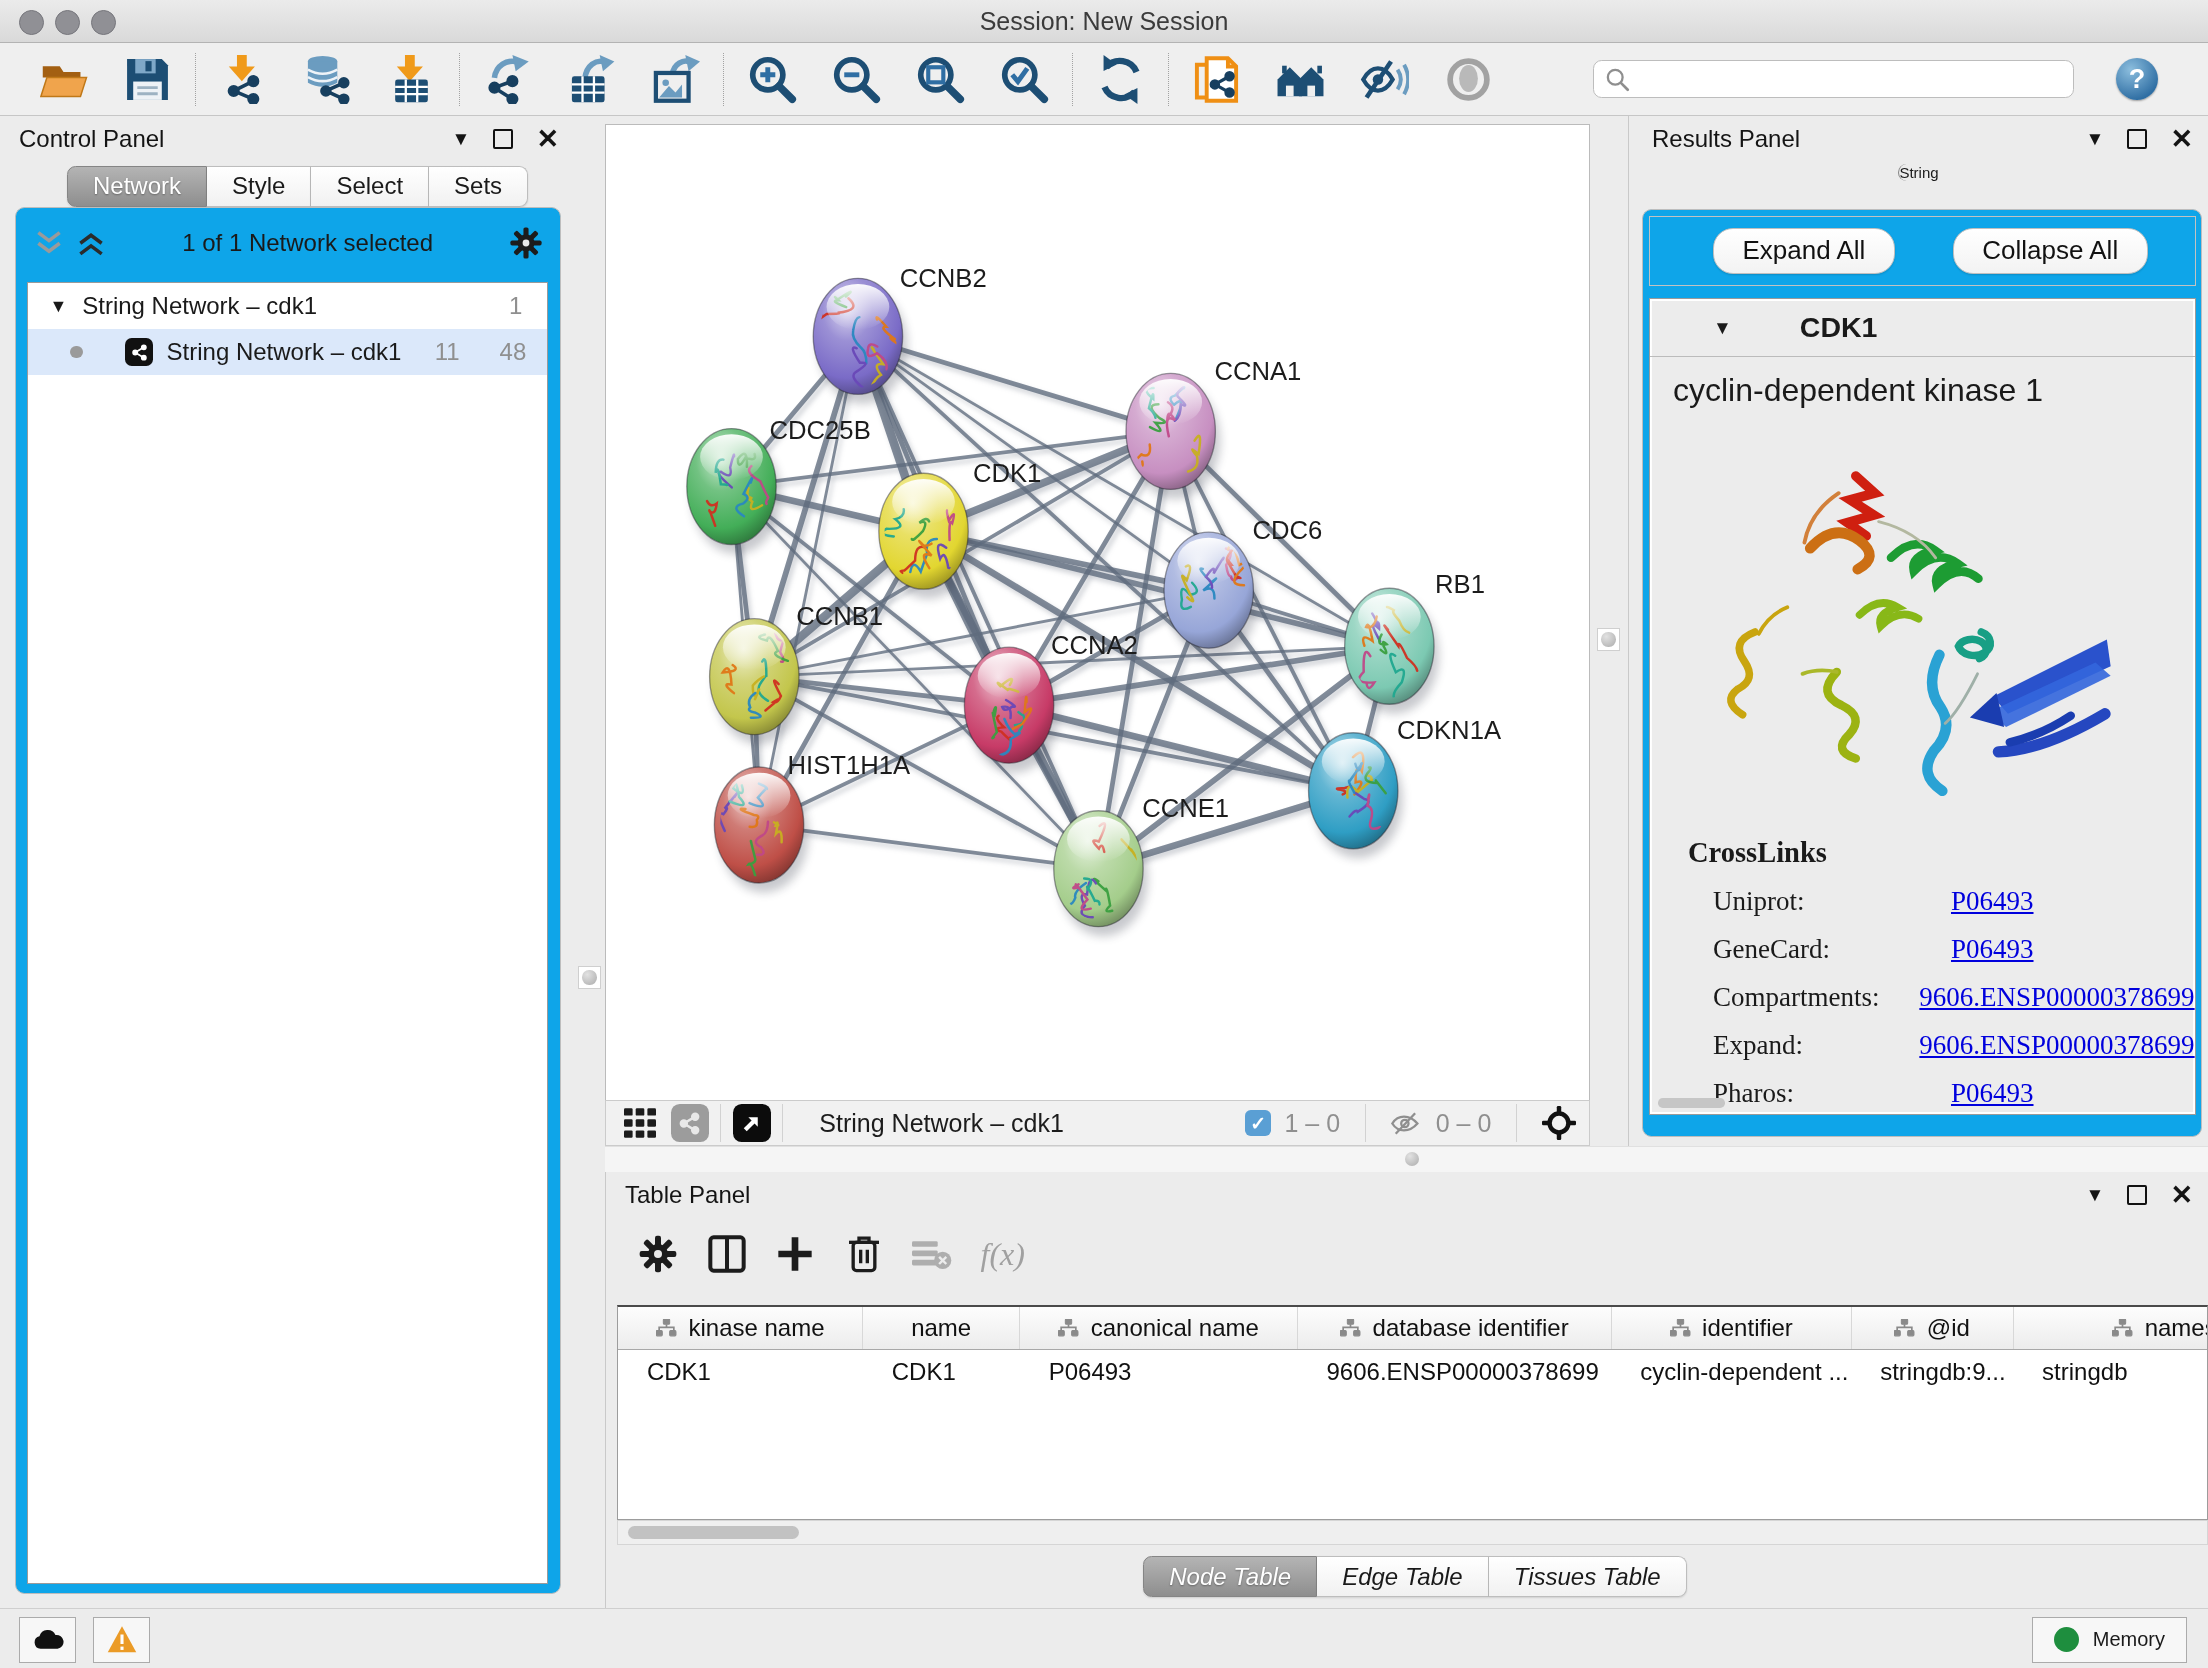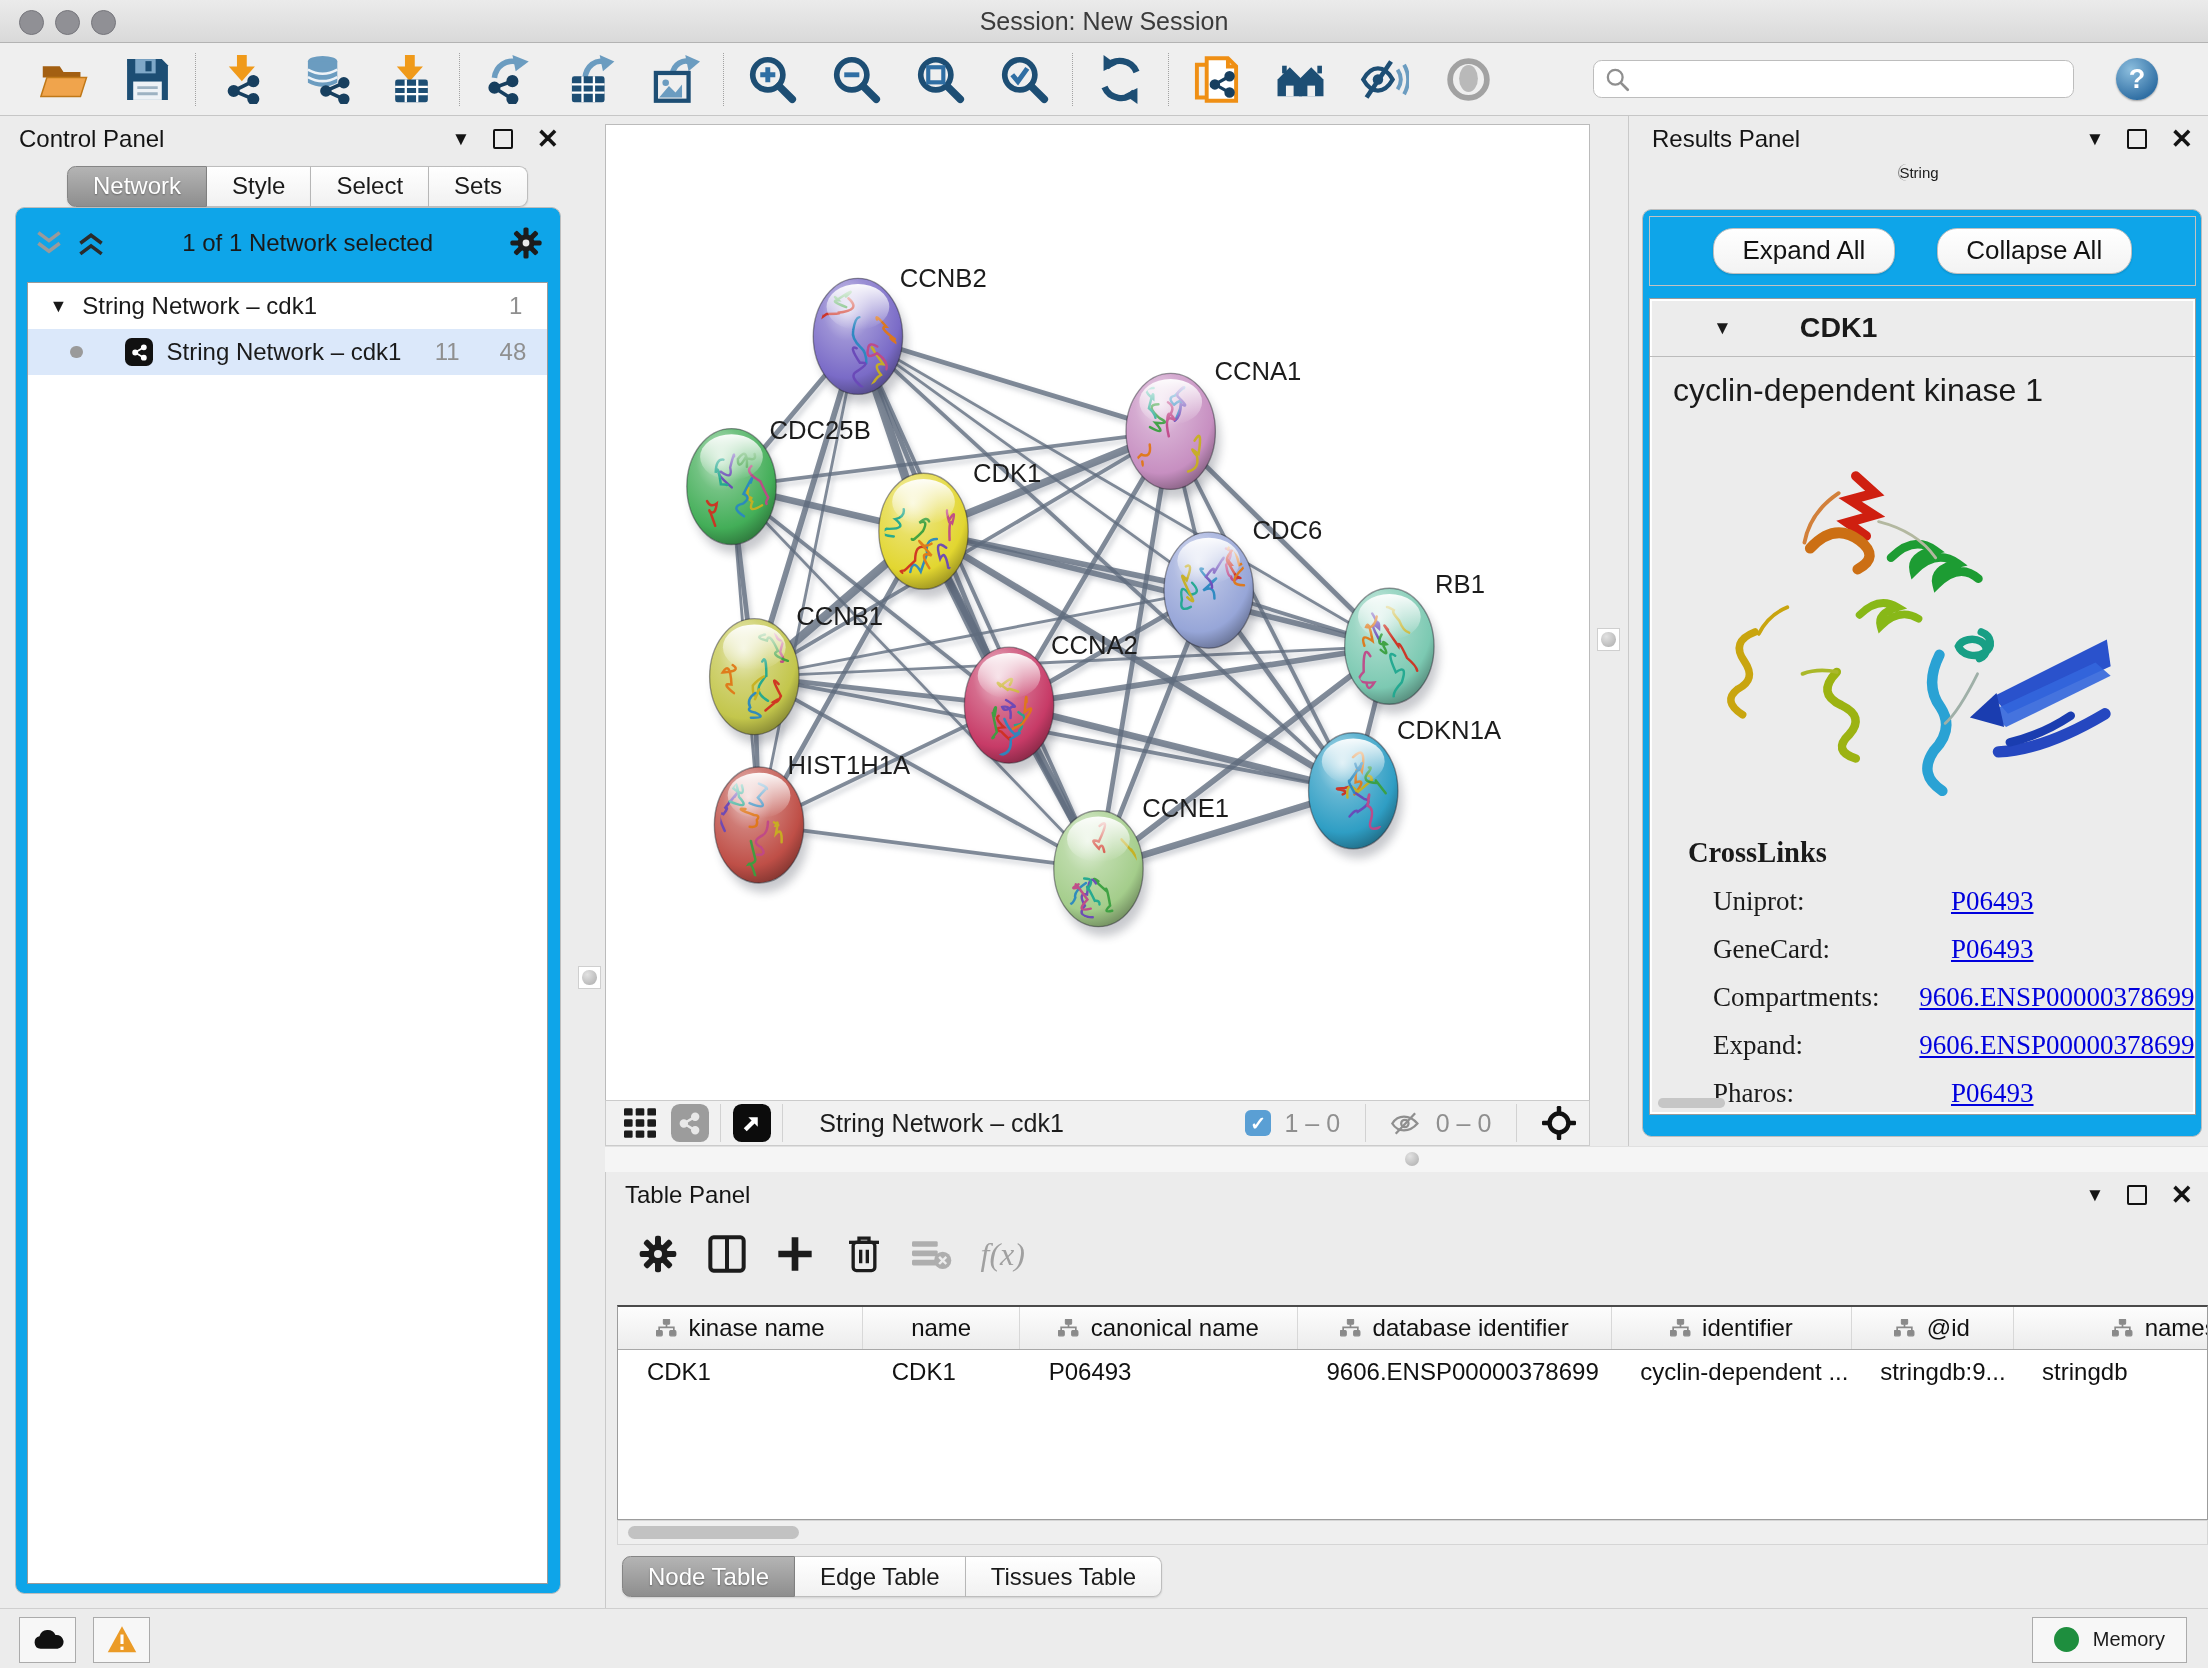--- a/index.html
+++ b/index.html
@@ -79,21 +79,21 @@
     justify-content:center;color:#fff;font-size:19px;font-weight:bold;}
   .sq-btn{width:38px;height:38px;border-radius:8.6px;display:flex;align-items:center;justify-content:center;}
   
   .results-panel{position:absolute;left:1628px;right:0;top:116px;height:1030px;background:#ececec;border-left:1px solid #c9c9c9;}
   .rp-tab{display:flex;justify-content:center;margin-top:1.9px;}
   .rp-tab .tab{border-radius:8.6px;}
   .rp-box{position:absolute;left:13.3px;right:5.7px;top:93px;bottom:9.5px;}
   .rp-buttons{margin:5.7px;border:1px solid #c2c2c2;height:68px;display:flex;align-items:center;
     justify-content:center;gap:42px;}
   .btn{background:linear-gradient(#ffffff,#f3f3f3);border:1px solid #bfbfbf;border-radius:20px;
-    padding:6.7px 28.5px;font-size:26px;color:#111;box-shadow:0 1px 1.9px rgba(0,0,0,.15);}
+    padding:6.7px 28.5px;font-size:26px;color:#111;box-shadow:0 1px 1.9px rgba(0,0,0,.15);margin-left:16px;}
   .rp-section{position:absolute;left:5.7px;right:5.7px;top:88px;bottom:21px;border:1px solid #9a9a9a;
     box-shadow:inset 0 0 0 1.9px #fff;background:#ececec;overflow:hidden;}
   .rp-sec-head{height:57px;display:flex;align-items:center;border-bottom:1px solid #bbb;}
   .rp-sec-head .caret{margin:0 0 0 63px;font-size:19px;}
   .rp-sec-head .name{font-size:28.5px;font-weight:bold;margin-left:68px;}
   .rp-desc{font-size:32px;padding:15px 0 0 23px;}
   .protein{margin:27px 0 0 46px;}
   .crosslinks{font-family:"Liberation Serif","DejaVu Serif",serif;margin:25px 0 0 38px;}
   .crosslinks .cl-title{font-size:28.5px;font-weight:bold;}
   .cl-row{display:flex;font-size:27px;margin-top:17px;}
@@ -111,21 +111,21 @@
   .tbl{display:flex;flex-direction:column;width:1750px;}
   .tbl-header{display:flex;height:42px;background:linear-gradient(#fdfdfd,#ececec);border-bottom:1px solid #a8a8a8;}
   .th{display:flex;align-items:center;justify-content:center;gap:11.4px;font-size:24px;color:#111;
     border-right:1px solid #d8d8d8;box-sizing:border-box;}
   .th svg{width:21px;height:19px;}
   .tbl-row{display:flex;height:44px;background:#fff;}
   .td{display:flex;align-items:center;padding-left:28.5px;font-size:24px;color:#111;box-sizing:border-box;
     white-space:nowrap;overflow:hidden;}
   .tbl-hscroll{position:absolute;left:11.4px;right:0;top:348px;height:25px;background:#efefef;border:1px solid #d5d5d5;box-sizing:border-box;}
   .tbl-hscroll .thumb{position:absolute;left:9.5px;top:4.8px;width:171px;height:13.3px;border-radius:6.7px;background:#c2c2c2;}
-  .tp-tabs{position:absolute;left:16px;right:0;top:384px;display:flex;justify-content:flex-start;}
+  .tp-tabs{position:absolute;left:16px;right:0;top:384px;display:flex;justify-content:center;font-style:italic;}
   
   .statusbar{position:absolute;left:0;right:0;bottom:0;height:59px;background:#ececec;border-top:1px solid #cfcfcf;}
   .sb-btn{position:absolute;top:7.6px;width:55px;height:44px;background:#f7f7f7;border:1px solid #ababab;
     display:flex;align-items:center;justify-content:center;}
   .sb-btn svg{width:32px;height:28.5px;}
   .memory-btn{position:absolute;right:21px;top:7.6px;height:44px;background:#f7f7f7;border:1px solid #ababab;
     display:flex;align-items:center;gap:13.3px;padding:0 21px;font-size:20px;}
   .memdot{width:25px;height:25px;border-radius:50%;background:#1e8e3e;}
   .net-label{font-size:27px;fill:#1c1c1c;font-family:"Liberation Sans",sans-serif;}
 </style>

